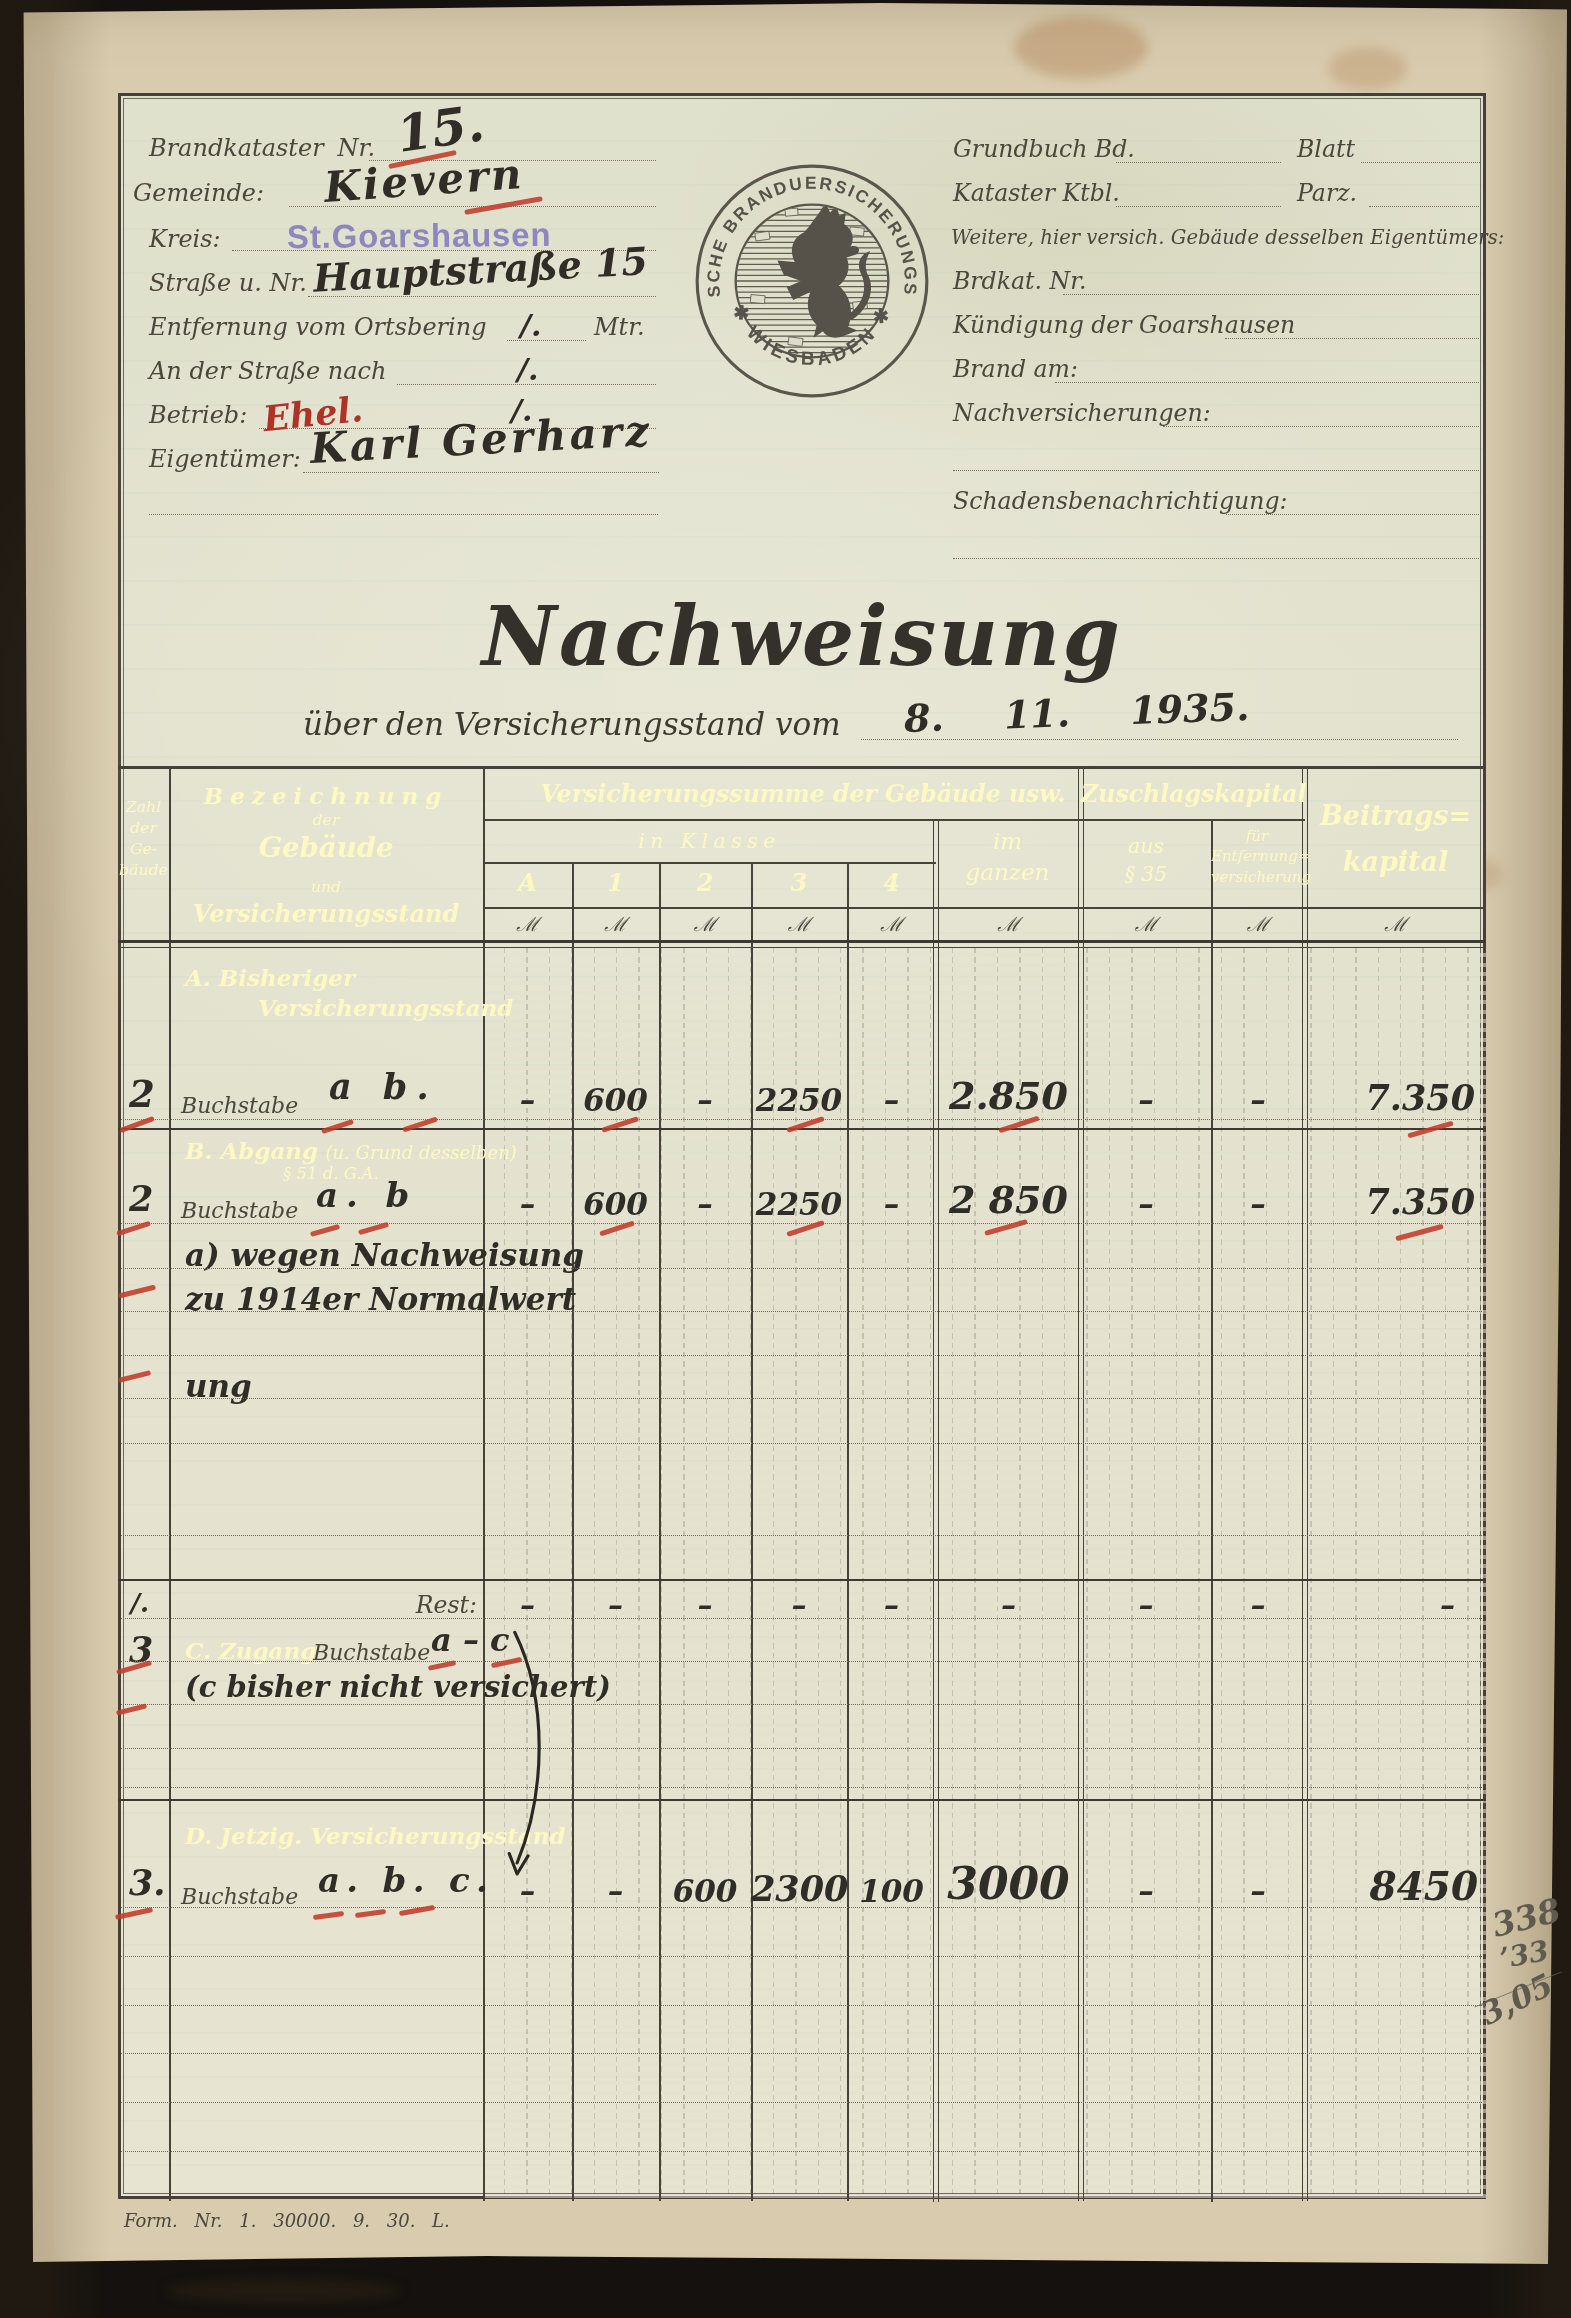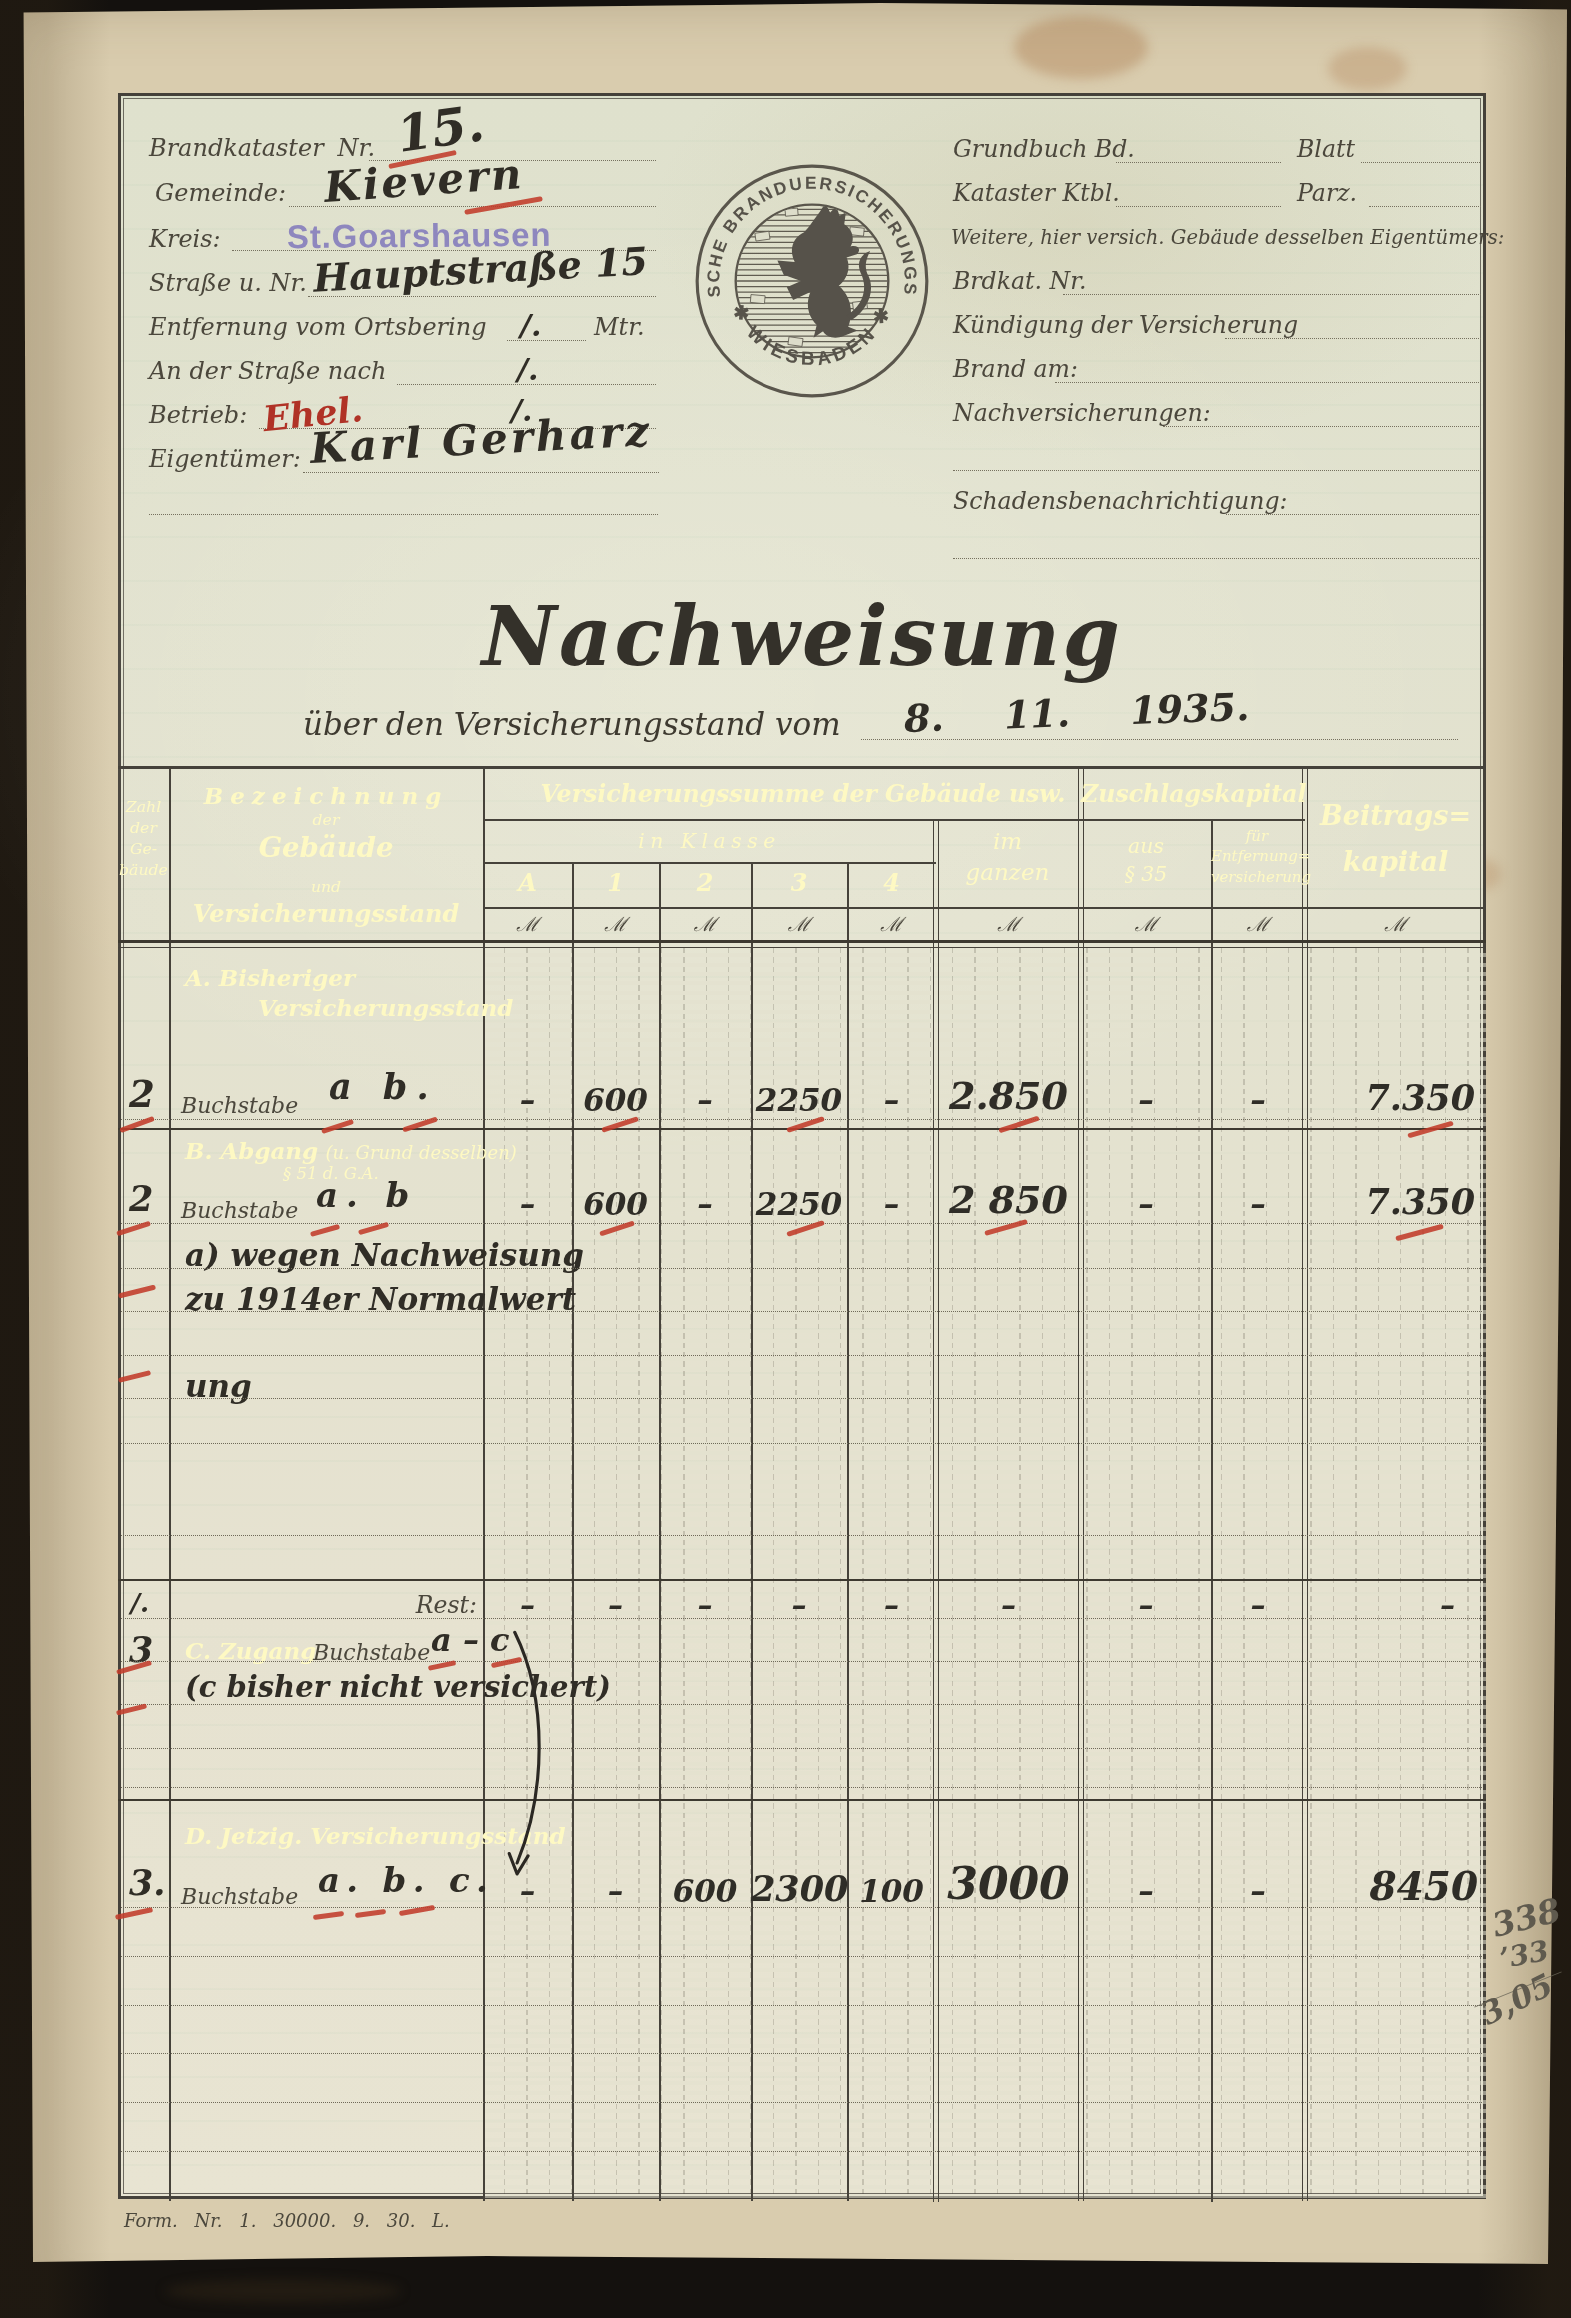--- a/index.html
+++ b/index.html
@@ -67,21 +67,21 @@
 <div class="stain" style="left:500px;top:981px;width:11px;height:9.4px;background:rgba(200,120,60,.5);filter:blur(1.6px);"></div>
 <div class="stain" style="left:165px;top:2279px;width:236px;height:23.6px;background:rgba(60,45,25,.35);"></div>
 
 <div class="formbox"></div>
 <div class="papershade"></div>
 
 <span class="lb" style="left:149px;top:134px;font-size:24px;word-spacing:6.3px;">Brandkataster  Nr.</span>
 <div class="dl" style="left:369px;top:160px;width:287px;"></div>
 <span class="hd" style="left:397px;top:99px;font-size:50px;transform:rotate(-8deg);">15.</span>
 
-<span class="lb" style="left:155px;top:179px;font-size:24px;">Gemeinde:</span>
+<span class="lb" style="left:133px;top:179px;font-size:24px;">Gemeinde:</span>
 <div class="dl" style="left:289px;top:206px;width:367px;"></div>
 <span class="hd" style="left:324px;top:156px;font-size:42px;transform:rotate(-4deg);letter-spacing:2.4px;">Kievern</span>
 
 <span class="lb" style="left:149px;top:225px;font-size:24px;">Kreis:</span>
 <div class="dl" style="left:232px;top:250px;width:424px;"></div>
 <span class="stamp" style="left:287px;top:217px;font-size:33px;">St.Goarshausen</span>
 
 <span class="lb" style="left:149px;top:269px;font-size:24px;">Straße u. Nr.</span>
 <div class="dl" style="left:308px;top:296px;width:348px;"></div>
 <span class="hd" style="left:313px;top:247px;font-size:38px;transform:rotate(-3deg);">Hauptstraße 15</span>
@@ -152,21 +152,21 @@
 <span class="lb" style="left:953px;top:179px;font-size:23.6px;text-align:center;">Kataster Ktbl.</span>
 <div class="dl" style="left:1116px;top:206px;width:165px;"></div>
 <span class="lb" style="left:1297px;top:179px;font-size:23.6px;">Parz.</span>
 <div class="dl" style="left:1369px;top:206px;width:112px;"></div>
 
 <span class="lb" style="left:951px;top:226px;font-size:19.6px;">Weitere, hier versich. Gebäude desselben Eigentümers:</span>
 
 <span class="lb" style="left:953px;top:267px;font-size:23.6px;">Brdkat. Nr.</span>
 <div class="dl" style="left:1063px;top:294px;width:418px;"></div>
 
-<span class="lb" style="left:953px;top:311px;font-size:23.6px;">Kündigung der Versicherung</span>
+<span class="lb" style="left:953px;top:311px;font-size:23.6px;">Kündigung der Goarshausen</span>
 <div class="dl" style="left:1225px;top:338px;width:256px;"></div>
 
 <span class="lb" style="left:953px;top:355px;font-size:23.6px;">Brand am:</span>
 <div class="dl" style="left:1055px;top:382px;width:426px;"></div>
 
 <span class="lb" style="left:953px;top:399px;font-size:23.6px;">Nachversicherungen:</span>
 <div class="dl" style="left:1163px;top:426px;width:318px;"></div>
 <div class="dl" style="left:953px;top:470px;width:528px;"></div>
 
 <span class="lb" style="left:953px;top:487px;font-size:23.6px;">Schadensbenachrichtigung:</span>

